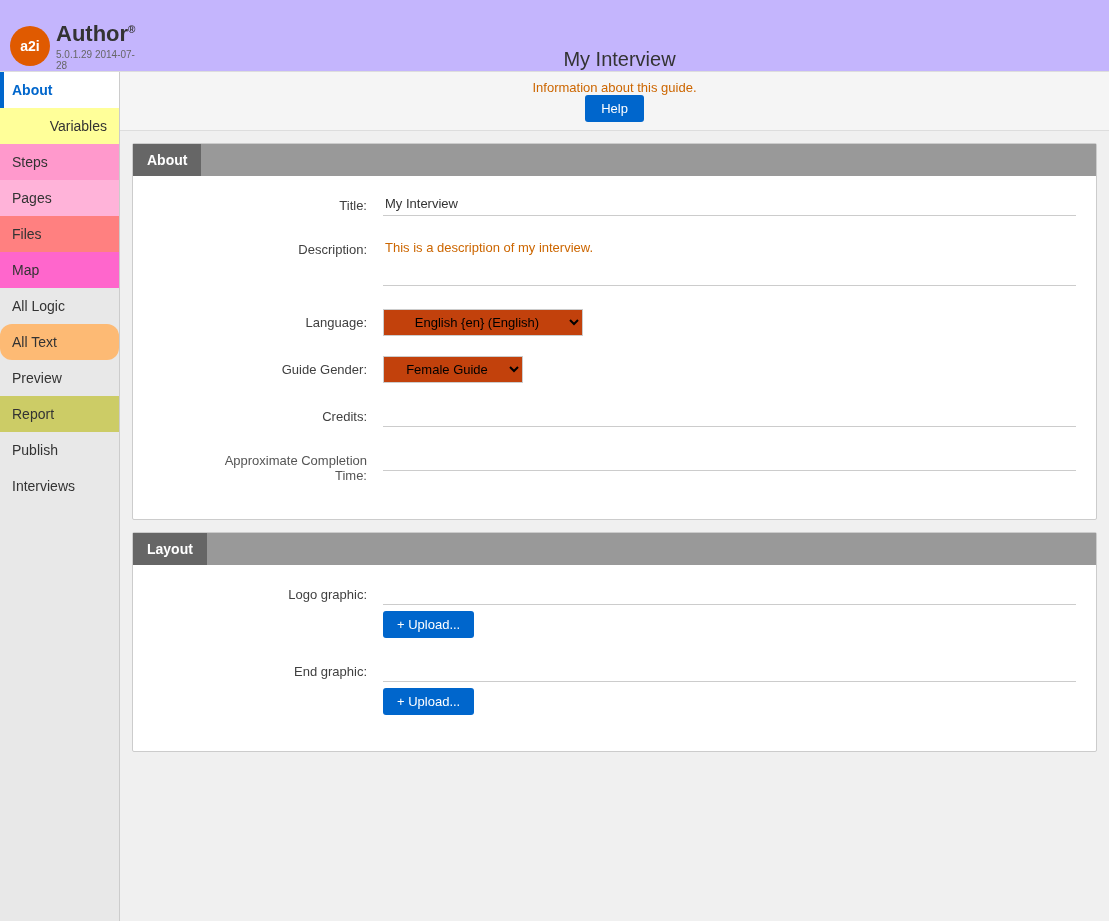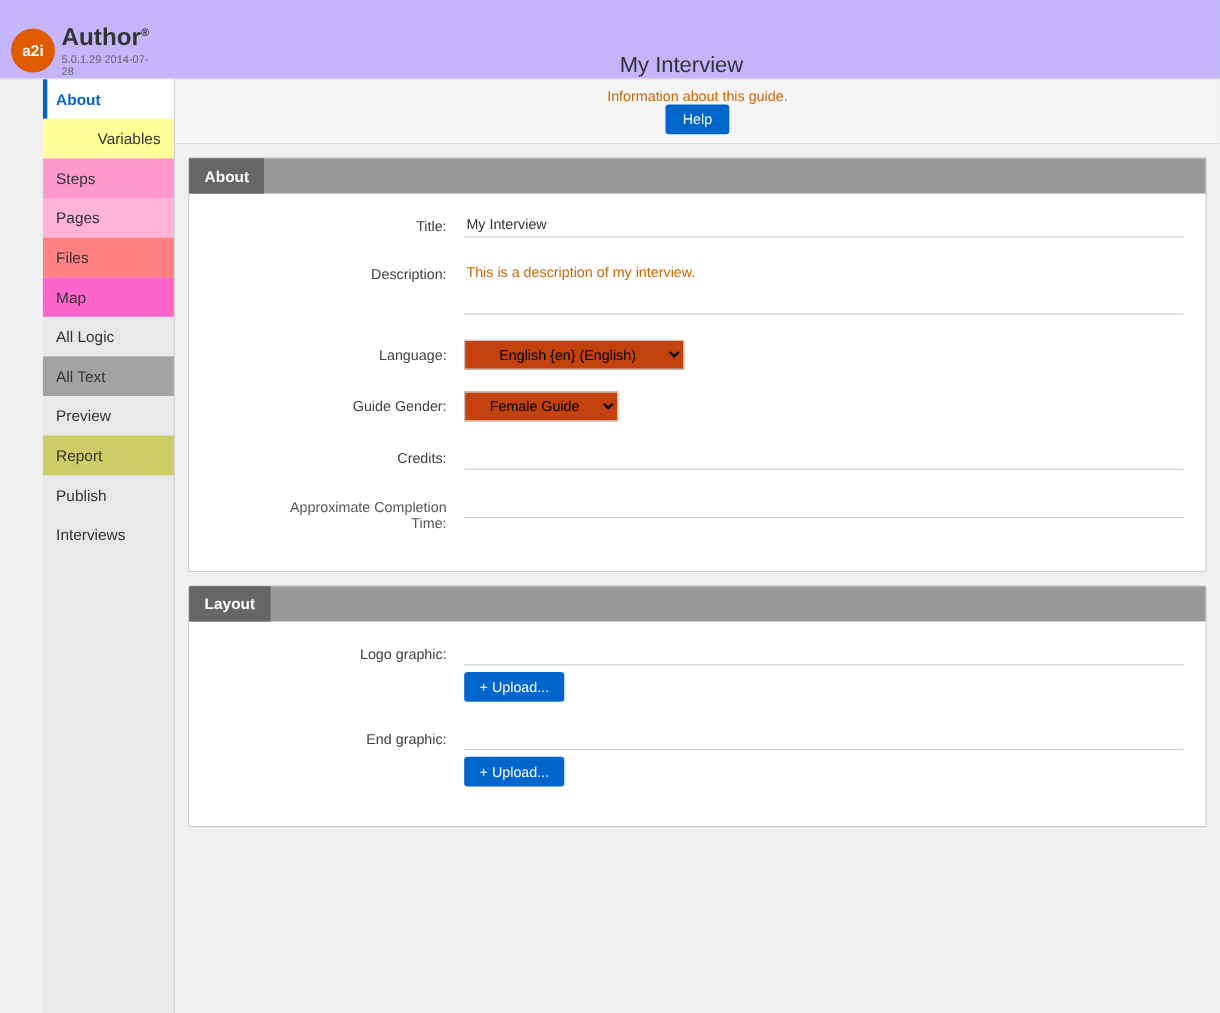--- a/index.html
+++ b/index.html
@@ -33,21 +33,21 @@
     .logo-text sup { font-size: 10px; color: #333; }
     .version-text { font-size: 10px; color: #666; margin-top: 2px; }
     .header-title {
       flex: 1;
       text-align: center;
       font-size: 20px;
       color: #333;
     }
 
     
-    .app-body { display: flex; flex: 1; overflow: hidden; padding-left: 39px; }
+    .app-body { display: flex; flex: 1; overflow: hidden; }
 
     
     .sidebar {
       width: 120px;
       background: #e8e8e8;
       display: flex;
       flex-direction: column;
       flex-shrink: 0;
       border-right: 1px solid #ccc;
     }
@@ -68,21 +68,21 @@
       position: absolute;
       left: 0; top: 0; bottom: 0;
       width: 4px;
       background: #0066cc;
     }
     .sidebar-item.yellow { background: #ffff99; text-align: right; }
     .sidebar-item.pink { background: #ff99cc; }
     .sidebar-item.lightpink { background: #ffb3d9; }
     .sidebar-item.magenta { background: #ff66cc; }
     .sidebar-item.salmon { background: #ff8080; }
-    .sidebar-item.lightgreen { background: #a3a3a3; }
+    .sidebar-item.lightgreen { background: #fdba74; border-radius: 12px; }
     .sidebar-item.olive { background: #cccc66; }
 
     
     .main-content {
       flex: 1;
       overflow-y: auto;
       background: #f0f0f0;
     }
 
     

